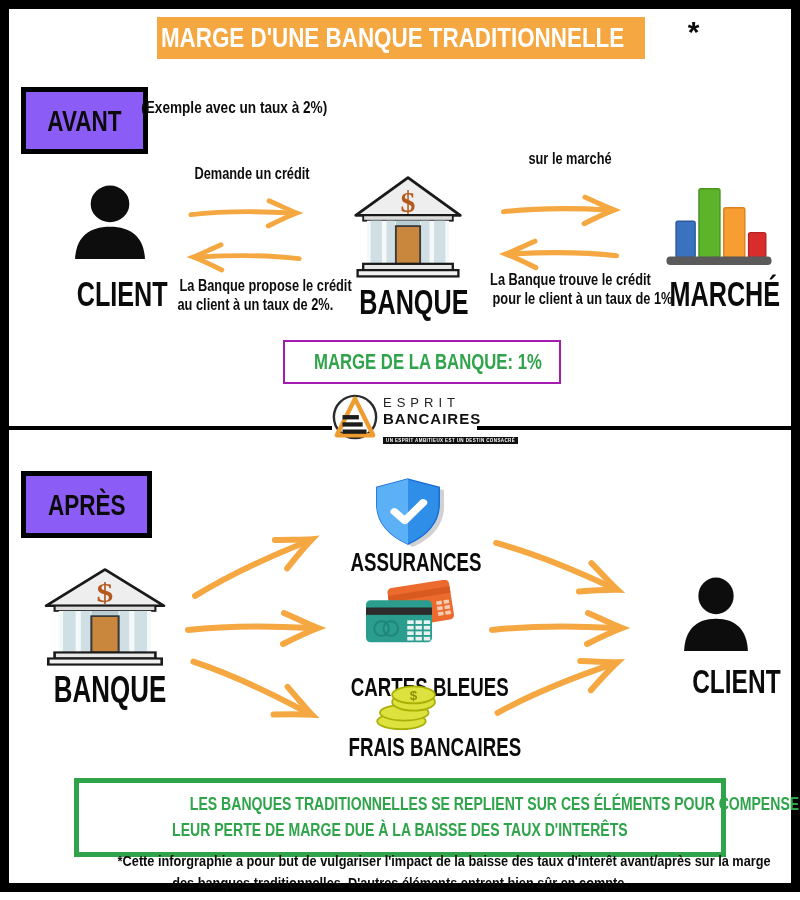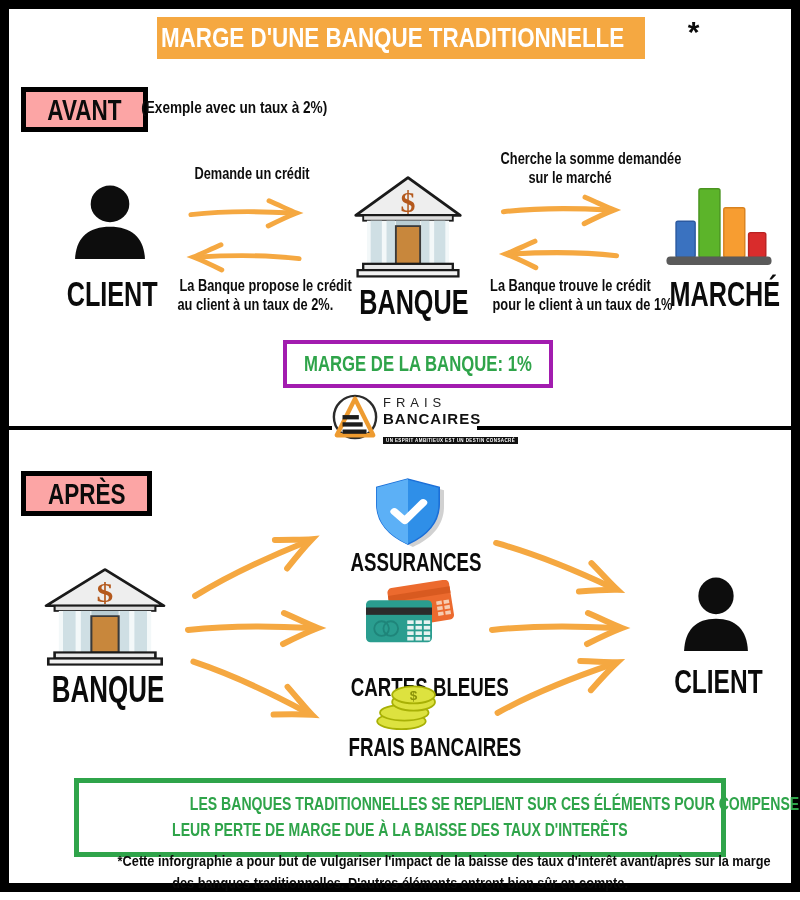--- a/index.html
+++ b/index.html
@@ -1,30 +1,30 @@
 <!DOCTYPE html>
 <html><head>
 <meta charset="utf-8">
 <style>
   html,body{margin:0;padding:0;background:#fff;}
   .page{position:relative;width:800px;height:892px;background:#ffffff;overflow:hidden;
         box-shadow:inset 0 0 0 9px #000;font-family:"Liberation Sans",sans-serif;color:#0b0b0b;}
   .abs{position:absolute;}
   .cnd{display:inline-block;transform:scaleX(0.76);transform-origin:50% 50%;white-space:nowrap;}
-  .lbl{position:absolute;text-align:center;font-weight:800;color:#0b0b0b;line-height:1;}
+  .lbl{position:absolute;text-align:right;font-weight:800;color:#0b0b0b;line-height:1;}
   .copy{position:absolute;text-align:center;font-weight:700;font-size:16px;line-height:1.18;color:#0d0d0d;}
   .copy .cnd{transform:scaleX(0.8);}
   .banner{position:absolute;left:157px;top:17px;width:488px;height:42px;background:#F5A841;
           display:flex;align-items:center;justify-content:center;}
   .banner .t{font-size:28px;font-weight:800;color:#ffffff;transform:scaleX(0.8);}
   .banner .ast{color:#0b0b0b;font-size:30px;font-weight:800;margin-left:6px;margin-top:-12px;}
-  .periodbox{position:absolute;border:5px solid #000;background:#fca5a5;padding:1px 9px;line-height:1.1;}
+  .periodbox{position:absolute;border:5px solid #000;background:#8b5cf6;padding:12px 9px;line-height:1.1;}
   .periodbox .cnd{font-size:30px;font-weight:800;transform:scaleX(0.75);}
-  .margebox{position:absolute;left:283px;top:340px;width:262px;height:40px;border:4px solid #a21caf;
-            display:flex;align-items:center;justify-content:center;}
+  .margebox{position:absolute;left:283px;top:340px;width:262px;height:40px;border:2px solid #a21caf;
+            display:flex;align-items:center;justify-content:center;padding-left:12px;}
   .margebox .cnd{font-size:22px;font-weight:800;color:#2FA44A;}
   .divider{position:absolute;top:426px;height:4px;background:#000;}
   .conclusion{position:absolute;left:74px;top:778px;width:652px;box-sizing:border-box;
               border:5px solid #2FA44A;padding:8px 2px 10px;text-align:center;}
   .conclusion div{line-height:1.35;}
   .conclusion .cnd{font-size:19px;font-weight:800;color:#2FA44A;transform:scaleX(0.74);}
   .footnote{position:absolute;left:60px;top:850px;width:680px;text-align:center;line-height:1.4;}
   .footnote .cnd{font-size:15px;font-weight:700;transform:scaleX(0.85);}
   .logo{position:absolute;left:331px;top:393px;width:160px;height:50px;}
   .logo .txt{position:absolute;left:52px;top:3px;}
@@ -87,32 +87,31 @@
     <rect x="47" y="52" width="26" height="6" fill="#b9ccd2"></rect>
     <rect x="47" y="58" width="26" height="42" fill="#c8873c" stroke="#3a3a3a" stroke-width="2"></rect>
     <rect x="12" y="100" width="96" height="7" fill="#e8e8e8" stroke="#1a1a1a" stroke-width="2.5"></rect>
     <rect x="6" y="107" width="108" height="7" fill="#f2f2f2" stroke="#1a1a1a" stroke-width="2.5"></rect>
   </svg>
   <div class="lbl" style="left:338px;top:284px;width:140px;font-size:35px;">
     <span class="cnd" style="transform:scaleX(0.72);">BANQUE</span>
   </div>
 
   <div class="copy" style="left:478px;top:150px;width:185px;">
-    <div><span class="cnd">Cherche la somme demandée</span></div>
     <div><span class="cnd">sur le marché</span></div>
   </div>
   <svg class="abs" style="left:495px;top:193px;" width="130" height="34" viewBox="0 0 145 40">
     <path d="M6 22 C 50 17 95 18 130 20" stroke="#F5A841" stroke-width="6" fill="none" stroke-linecap="round"></path>
     <path d="M102 5 C 118 12 128 17 136 20 C 123 25 111 31 101 36" stroke="#F5A841" stroke-width="6" fill="none" stroke-linecap="round"></path>
   </svg>
   <svg class="abs" style="left:495px;top:237px;transform:scaleX(-1);" width="130" height="34" viewBox="0 0 145 40">
     <path d="M6 22 C 50 17 95 18 130 20" stroke="#F5A841" stroke-width="6" fill="none" stroke-linecap="round"></path>
     <path d="M102 5 C 118 12 128 17 136 20 C 123 25 111 31 101 36" stroke="#F5A841" stroke-width="6" fill="none" stroke-linecap="round"></path>
   </svg>
-  <div class="copy" style="left:470px;top:277px;width:200px;">
+  <div class="copy" style="left:470px;top:271px;width:200px;">
     <div><span class="cnd">La Banque trouve le crédit</span></div>
     <div><span class="cnd">pour le client à un taux de 1%</span></div>
   </div>
 
   <svg class="abs" style="left:664px;top:183px;" width="110" height="84" viewBox="0 0 110 88">
     <rect x="10" y="40" width="20" height="38" rx="2" fill="#3a72c0" stroke="#2b59a0" stroke-width="1.5"></rect>
     <rect x="34" y="6" width="22" height="72" rx="2" fill="#5cb42a" stroke="#4a9420" stroke-width="1.5"></rect>
     <rect x="60" y="26" width="22" height="52" rx="2" fill="#f79d31" stroke="#d9821f" stroke-width="1.5"></rect>
     <rect x="86" y="52" width="18" height="26" rx="2" fill="#d92c2c" stroke="#b82222" stroke-width="1.5"></rect>
     <rect x="0" y="77" width="110" height="9" rx="4" fill="#5a5a5a"></rect>
@@ -129,21 +128,21 @@
   <div class="divider" style="left:477px;width:323px;"></div>
   <div class="logo">
     <svg class="abs" style="left:0;top:0;" width="48" height="48" viewBox="0 0 50 50">
       <circle cx="25" cy="25" r="22" fill="none" stroke="#2b2b2b" stroke-width="2.5"></circle>
       <path d="M25 6 L44 44 L6 44 Z" fill="none" stroke="#ee9b30" stroke-width="4.5" stroke-linejoin="round"></path>
       <rect x="12" y="23" width="17" height="4.5" fill="#1d1d1d"></rect>
       <rect x="12" y="30.5" width="21" height="4.5" fill="#1d1d1d"></rect>
       <rect x="12" y="38" width="25" height="4.5" fill="#1d1d1d"></rect>
     </svg>
     <div class="txt">
-      <div class="l1">FRAIS</div>
+      <div class="l1">ESPRIT</div>
       <div class="l2">BANCAIRES</div>
       <div class="tag">UN ESPRIT AMBITIEUX EST UN DESTIN CONSACRÉ</div>
     </div>
   </div>
 
   <div class="periodbox" style="left:21px;top:471px;">
     <span class="cnd">APRÈS</span>
   </div>
 
   <svg class="abs" style="left:42px;top:566px;" width="126" height="102" viewBox="0 0 120 118" preserveAspectRatio="none">

